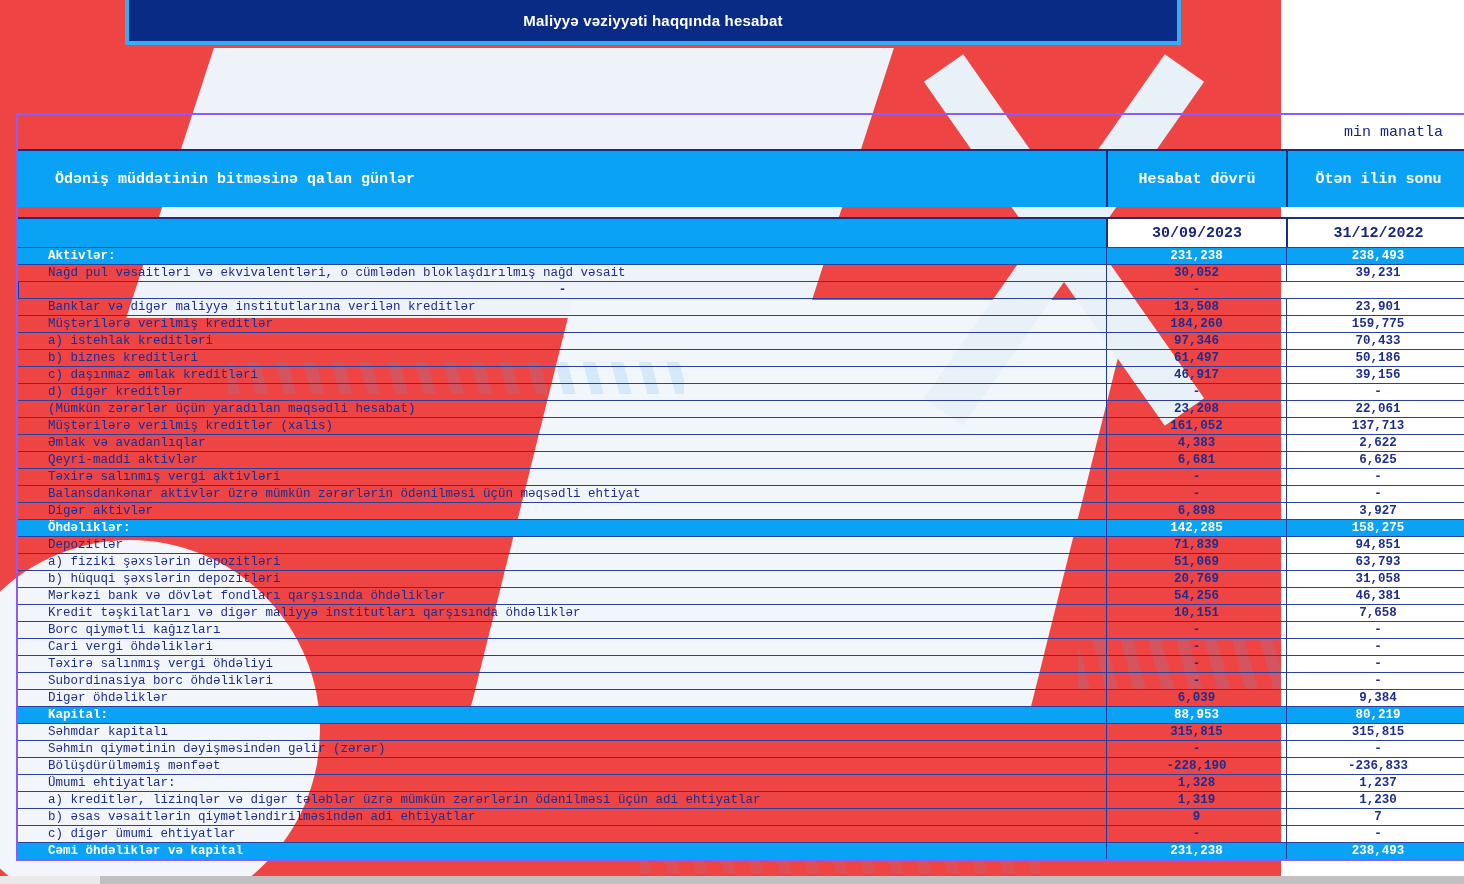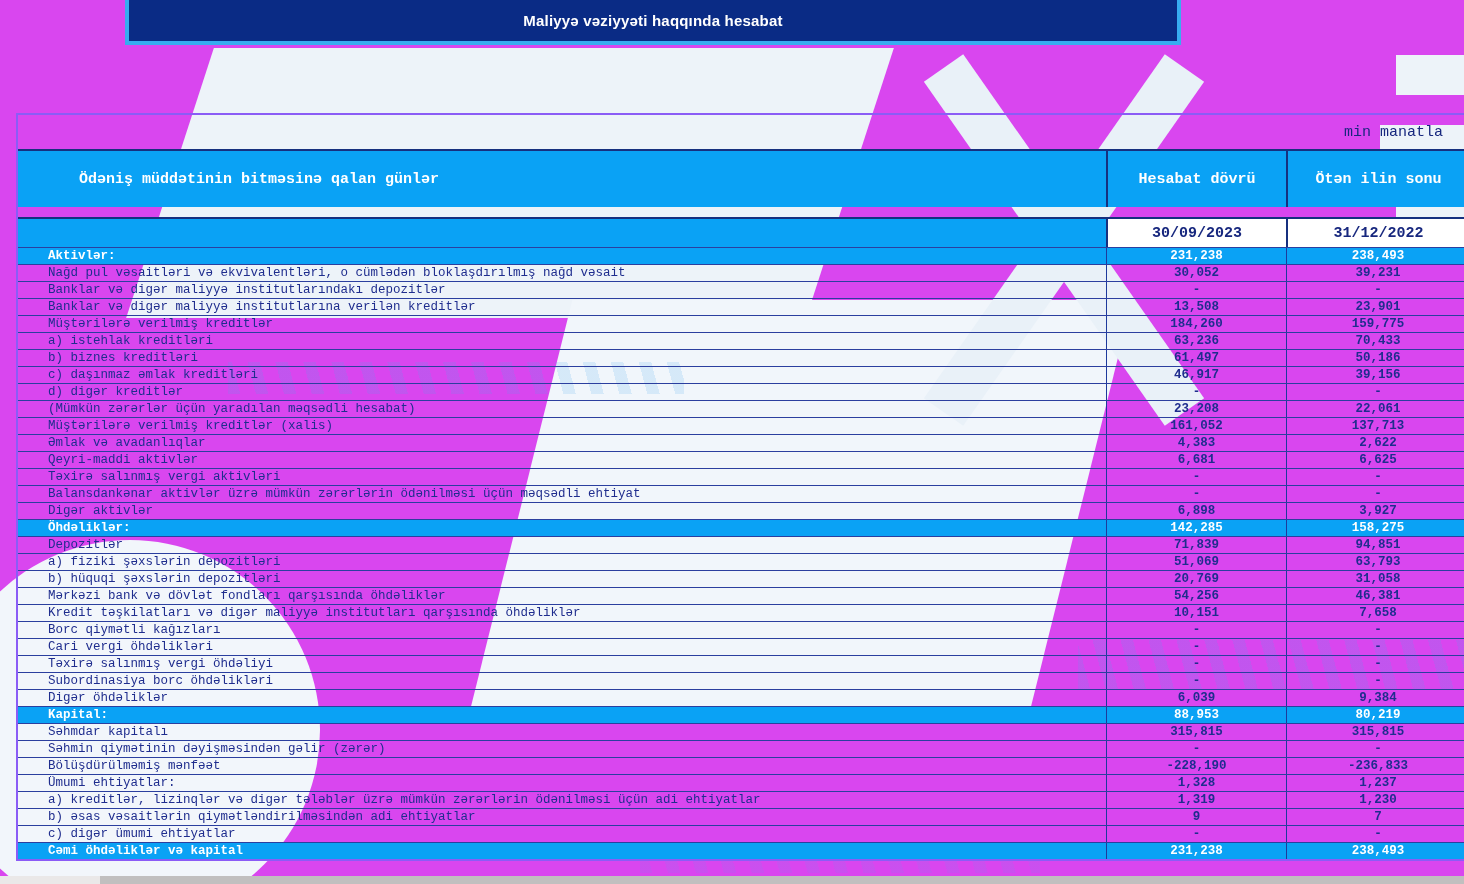--- a/index.html
+++ b/index.html
@@ -1,18 +1,18 @@
 <!DOCTYPE html>
 <html><head>
 <meta charset="utf-8">
 <style>
   * { margin:0; padding:0; box-sizing:border-box; }
   html,body { width:1464px; height:884px; overflow:hidden; background:#ffffff;
               font-family:"Liberation Sans", sans-serif; }
-  .page { position:relative; width:1464px; height:884px; background:#d946ef; }
+  .page { position:relative; width:1281px; height:884px; background:#ef4444; }
 
   
   .wm { position:absolute; inset:0; z-index:0; pointer-events:none; overflow:hidden; }
   .wm-shape { position:absolute; }
   .wm-par1 { left:170px; top:48px; width:680px; height:270px; background:#EDF3F9; transform:skewX(-18deg); }
   .wm-par2 { left:520px; top:300px; width:560px; height:420px; background:#F1F6FB; transform:skewX(-14deg); }
   .wm-xarm1 { left:1040px; top:30px; width:48px; height:420px; background:#E9F1F8; transform:rotate(35deg); }
   .wm-xarm2 { left:1040px; top:30px; width:48px; height:420px; background:#E9F1F8; transform:rotate(-35deg); }
   .wm-bar1 { left:1396px; top:55px;  width:68px; height:40px; background:#EDF3F9; }
   .wm-bar2 { left:1380px; top:125px; width:84px; height:40px; background:#EDF3F9; }
@@ -32,21 +32,21 @@
   .banner span { color:#ffffff; font-size:15px; font-weight:bold; letter-spacing:.2px; }
 
   
   .tablewrap { position:absolute; z-index:1; left:16px; top:113px; width:1455px;
                border:2px solid #8b5cf6;font-family:Liberation Mono, monospace; }
   .unit-row { height:34px; display:flex; align-items:center; justify-content:flex-end;
               padding-right:26px; color:#17277E; font-size:15px; }
   .grid-row { display:grid; grid-template-columns:1088px 180px 1fr; }
   .hdr { background:#0AA2F5; height:58px; border-top:2px solid #16307F; }
   .hdr .hcell { display:flex; align-items:center; color:#ffffff; font-weight:bold; font-size:15px; }
-  .hdr .hlabel { padding-left:61px; justify-content:flex-start;border-radius:13px; }
+  .hdr .hlabel { padding-left:37px; justify-content:flex-start;border-radius:13px; }
   .hdr .hcol { justify-content:center; border-left:2px solid #16307F; }
   .daterow { height:30px; border-top:2px solid #16307F;margin-top:10px; }
   .daterow .dlabel { background:#0AA2F5; }
   .daterow .dcell { background:#ffffff; display:flex; align-items:center; justify-content:center;
                     color:#17277E; font-weight:bold; font-size:15px; border-left:2px solid #16307F; }
   .tbody .trow { height:17px; border-top:1px solid #2B3F9F; }
   .tbody .trow .cell { display:flex; align-items:center; overflow:hidden; white-space:nowrap; }
   .tbody .trow .lbl { padding-left:30px; color:#1F2D8E; font-size:12.5px; }
   .tbody .trow .val { justify-content:center; color:#1F2D8E; font-size:12.5px; font-weight:bold;
                       border-left:1.5px solid #1D3A9C; }
@@ -104,37 +104,36 @@
           <div class="cell lbl">Aktivlər:</div>
           <div class="cell val">231,238</div>
           <div class="cell val">238,493</div>
         </div>
         <div class="grid-row trow">
           <div class="cell lbl">Nağd pul vəsaitləri və  ekvivalentləri, o cümlədən bloklaşdırılmış nağd vəsait</div>
           <div class="cell val">30,052</div>
           <div class="cell val">39,231</div>
         </div>
         <div class="grid-row trow">
-          <div class="cell lbl">Banklar və digər maliyyə institutlarındakı depozitlər</div>
           <div class="cell val">-</div>
           <div class="cell val">-</div>
         </div>
         <div class="grid-row trow">
           <div class="cell lbl">Banklar və digər maliyyə institutlarına verilən kreditlər</div>
           <div class="cell val">13,508</div>
           <div class="cell val">23,901</div>
         </div>
         <div class="grid-row trow">
           <div class="cell lbl">Müştərilərə verilmiş kreditlər</div>
           <div class="cell val">184,260</div>
           <div class="cell val">159,775</div>
         </div>
         <div class="grid-row trow">
           <div class="cell lbl">a) istehlak kreditləri</div>
-          <div class="cell val">63,236</div>
+          <div class="cell val">97,346</div>
           <div class="cell val">70,433</div>
         </div>
         <div class="grid-row trow">
           <div class="cell lbl">b) biznes kreditləri</div>
           <div class="cell val">61,497</div>
           <div class="cell val">50,186</div>
         </div>
         <div class="grid-row trow">
           <div class="cell lbl">c) daşınmaz əmlak kreditləri</div>
           <div class="cell val">46,917</div>

